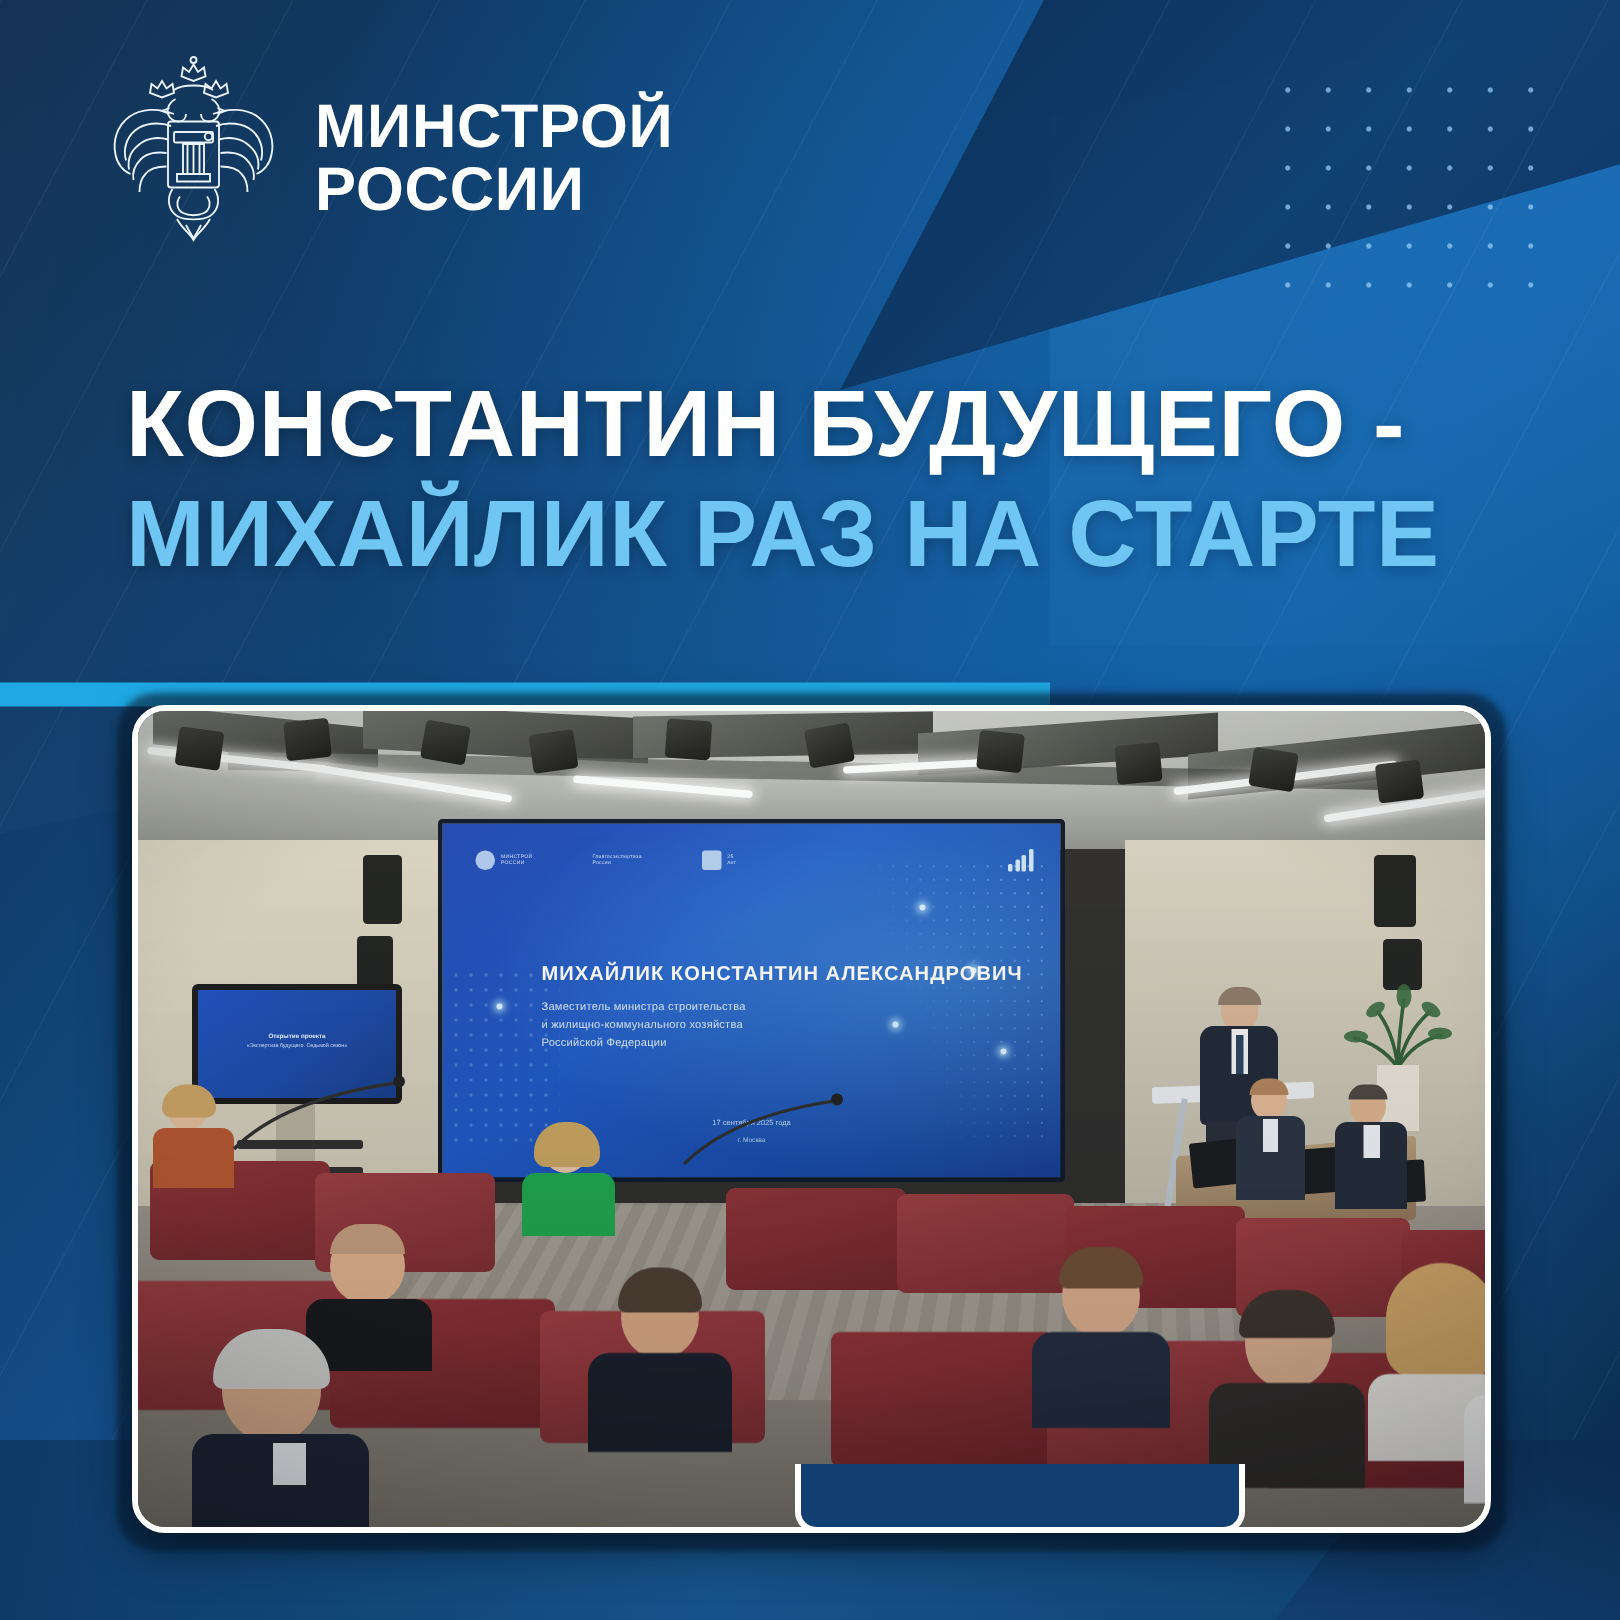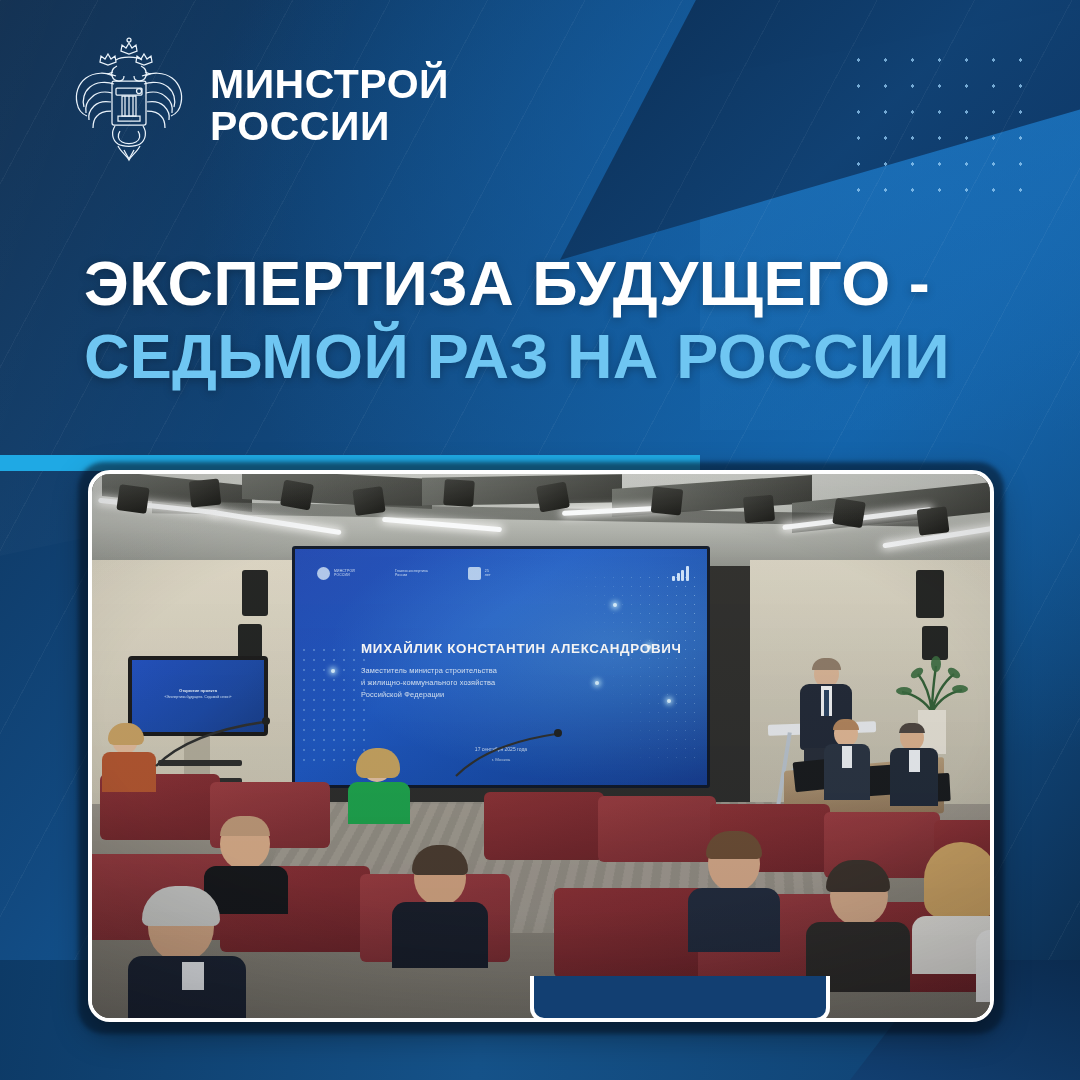--- a/index.html
+++ b/index.html
@@ -203,22 +203,22 @@
         <path d="M54 114c2 4 4 7 5 9 1-2 3-5 5-9"></path>
       </svg>
     </span>
     <span class="brand-text">
       <span class="brand-l1">МИНСТРОЙ</span>
       <span class="brand-l2">РОССИИ</span>
     </span>
   </div>
 
   <div class="title">
-    <div class="t1">ЭКСПЕРТИЗА БУДУЩЕГО -</div>
-    <div class="t2">СЕДЬМОЙ РАЗ НА РОССИИ</div>
+    <div class="t1">КОНСТАНТИН БУДУЩЕГО -</div>
+    <div class="t2">МИХАЙЛИК РАЗ НА СТАРТЕ</div>
   </div>
 
   <div class="cyan-bar"></div>
   <svg class="white-curve" viewBox="0 0 760 50" preserveAspectRatio="none">
     <path d="M0 50 L0 34 L560 34 C640 34 660 2 760 2 L760 50 Z" fill="#ffffff" opacity="0"></path>
   </svg>
 
   <div class="photo-shadow"></div>
   <div class="photo-frame">
     <div class="photo">

